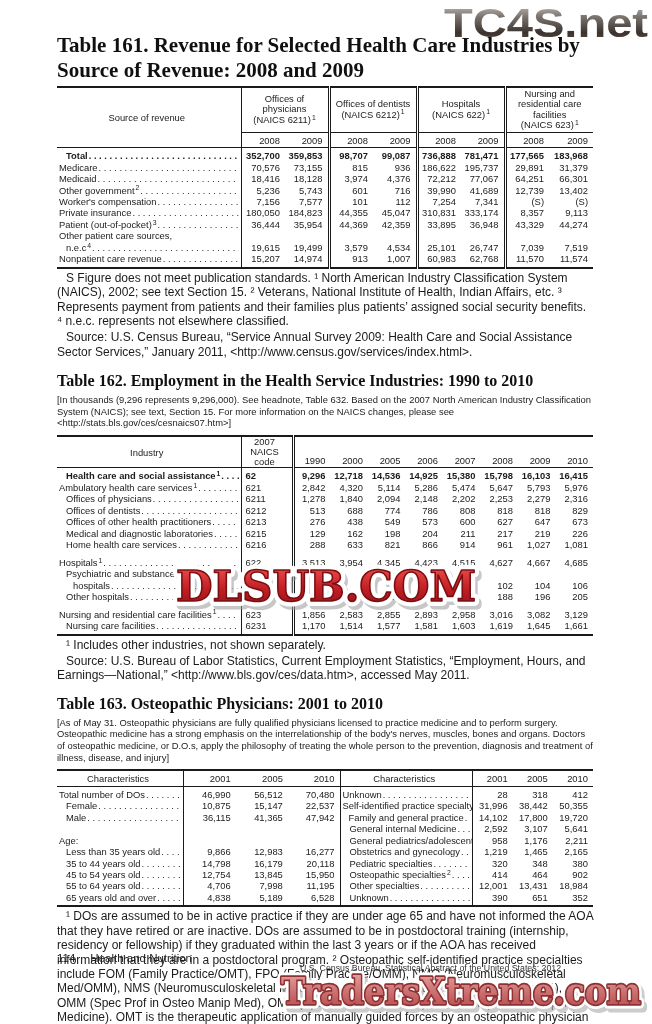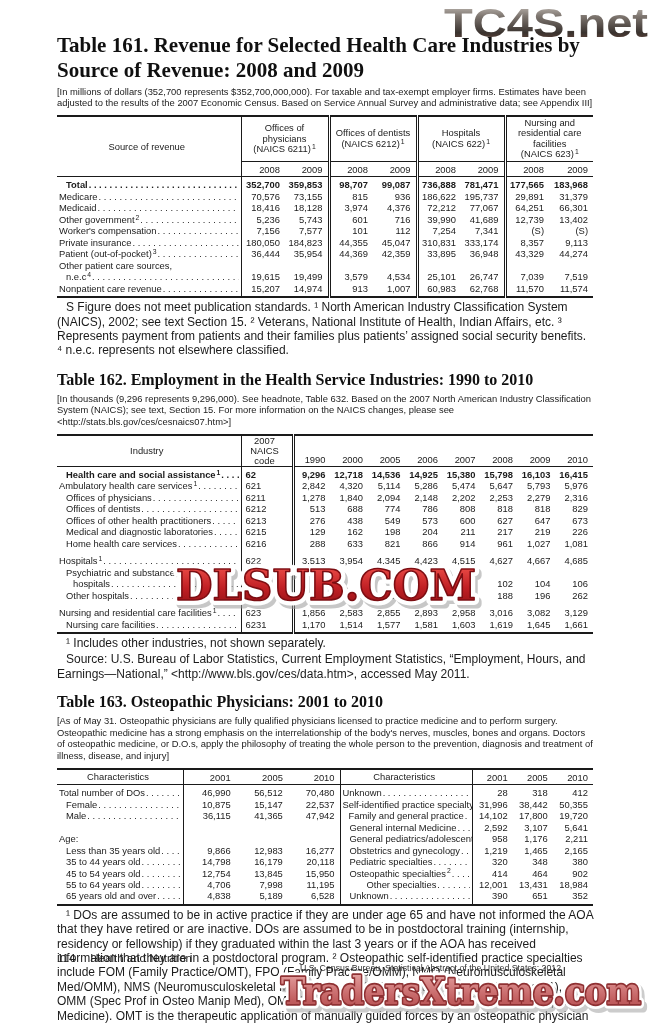--- a/index.html
+++ b/index.html
@@ -44,21 +44,20 @@
   .srcline{position:absolute;left:300px;top:963px;font-size:8.8px;color:#333;}
 </style>
 </head>
 <body>
 
 <div class="page">
   <div class="content">
 
     <section>
       <h2 class="t-title">Table 161. Revenue for Selected Health Care Industries by Source of Revenue: 2008 and 2009</h2>
-      <p class="headnote">[In millions of dollars (352,700 represents $352,700,000,000). For taxable and tax-exempt employer firms. Estimates have been adjusted to the results of the 2007 Economic Census. Based on Service Annual Survey and administrative data; see Appendix III]</p>
       <table id="t161">
           <colgroup>
             <col style="width: 184px;">
             <col style="width: 44px;">
             <col style="width: 44px;">
             <col style="width: 44px;">
             <col style="width: 44px;">
             <col style="width: 44px;">
             <col style="width: 44px;">
             <col style="width: 44px;">
@@ -251,20 +250,21 @@
               <td class="num vd">913</td>
               <td class="num">1,007</td>
               <td class="num vd">60,983</td>
               <td class="num">62,768</td>
               <td class="num vd">11,570</td>
               <td class="num">11,574</td>
             </tr>
           </tbody>
         </table>
       <p class="fn">S Figure does not meet publication standards. ¹ North American Industry Classification System (NAICS), 2002; see text Section 15. ² Veterans, National Institute of Health, Indian Affairs, etc. ³ Represents payment from patients and their families plus patients’ assigned social security benefits. ⁴ n.e.c. represents not elsewhere classified.</p>
+      <p class="fn">Source: U.S. Census Bureau, “Service Annual Survey 2009: Health Care and Social Assistance Sector Services,” January 2011, &lt;http://www.census.gov/services/index.html&gt;.</p>
     </section>
 
     <section class="sec2">
       <h2 class="t-title" style="font-size:16px">Table 162. Employment in the Health Service Industries: 1990 to 2010</h2>
       <p class="headnote">[In thousands (9,296 represents 9,296,000). See headnote, Table 632. Based on the 2007 North American Industry Classification System (NAICS); see text, Section 15. For more information on the NAICS changes, please see &lt;http://stats.bls.gov/ces/cesnaics07.htm&gt;]</p>
       <div class="t162wrap">
         <table id="t162">
             <colgroup>
               <col style="width: 184px;">
               <col style="width: 52px;">
@@ -473,21 +473,21 @@
                   </div>
                 </td>
                 <td class="codec vs">6223</td>
                 <td class="num vd">95</td>
                 <td class="num">123</td>
                 <td class="num">156</td>
                 <td class="num">163</td>
                 <td class="num">174</td>
                 <td class="num">188</td>
                 <td class="num">196</td>
-                <td class="num">262</td>
+                <td class="num">205</td>
               </tr>
               <tr class="gap">
                 <td class="lblc">
                   <div class="cellflex">
                     <span class="lbl" style="padding-left: 2px;">Nursing and residential care facilities<sup>1</sup></span>
                     <span class="leader"></span>
                   </div>
                 </td>
                 <td class="codec vs">623</td>
                 <td class="num vd">1,856</td>
@@ -729,21 +729,21 @@
                 <div class="cellflex">
                   <span class="lbl" style="padding-left: 9px;">55 to 64 years old</span>
                   <span class="leader"></span>
                 </div>
               </td>
               <td class="num vs">4,706</td>
               <td class="num">7,998</td>
               <td class="num">11,195</td>
               <td class="lblc vs">
                 <div class="cellflex">
-                  <span class="lbl" style="padding-left: 26px;">Other specialties</span>
+                  <span class="lbl" style="padding-left: 9px;">Other specialties</span>
                   <span class="leader"></span>
                 </div>
               </td>
               <td class="num vs">12,001</td>
               <td class="num">13,431</td>
               <td class="num">18,984</td>
             </tr>
             <tr>
               <td class="lblc">
                 <div class="cellflex">

